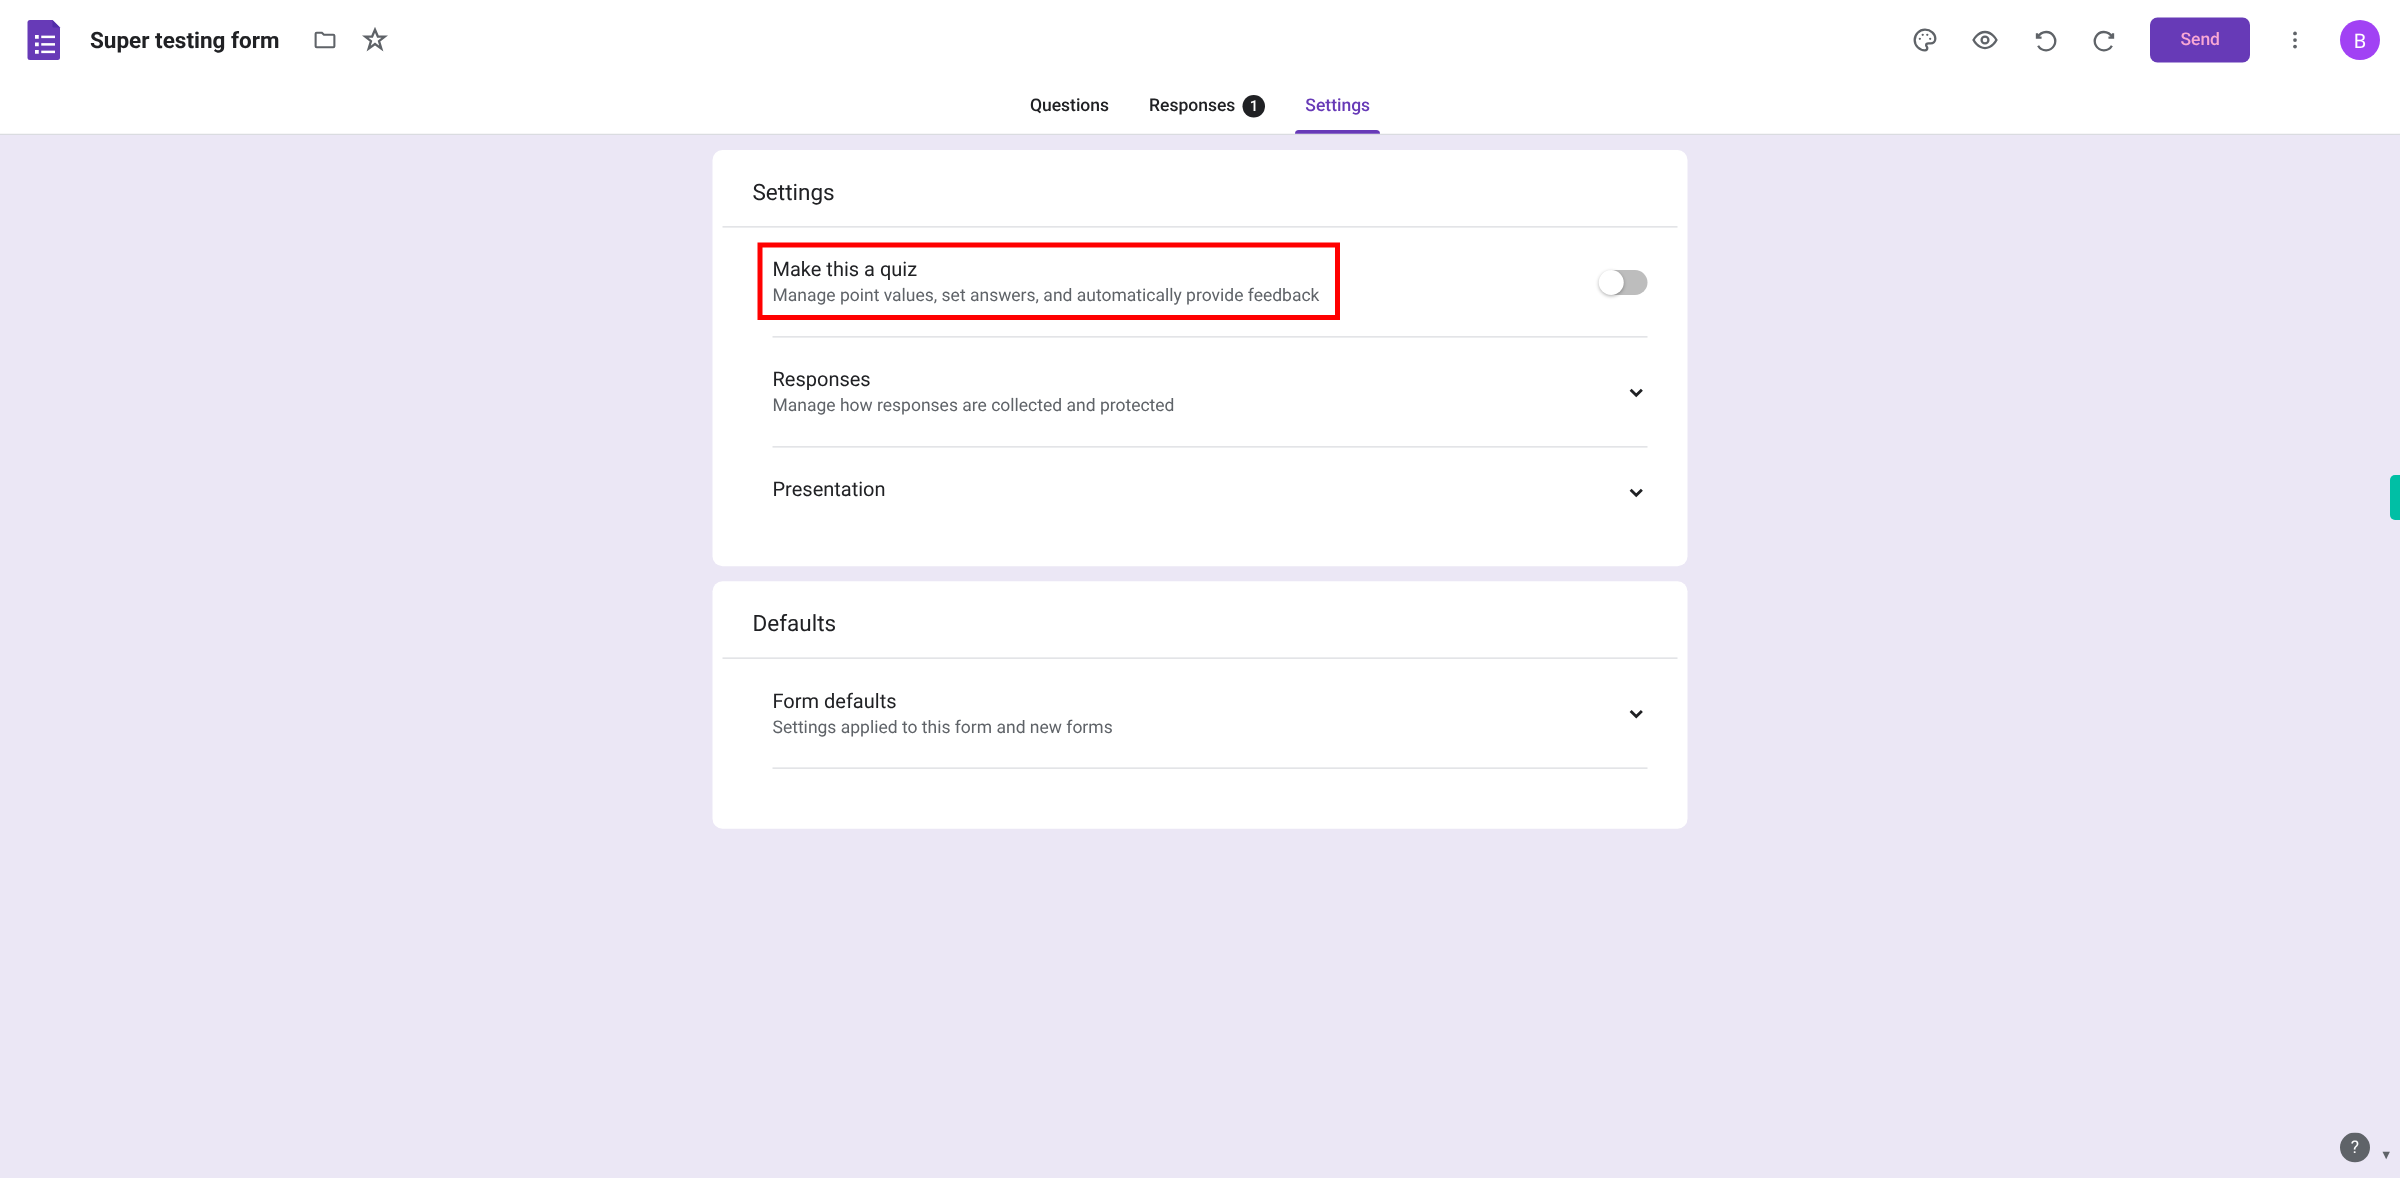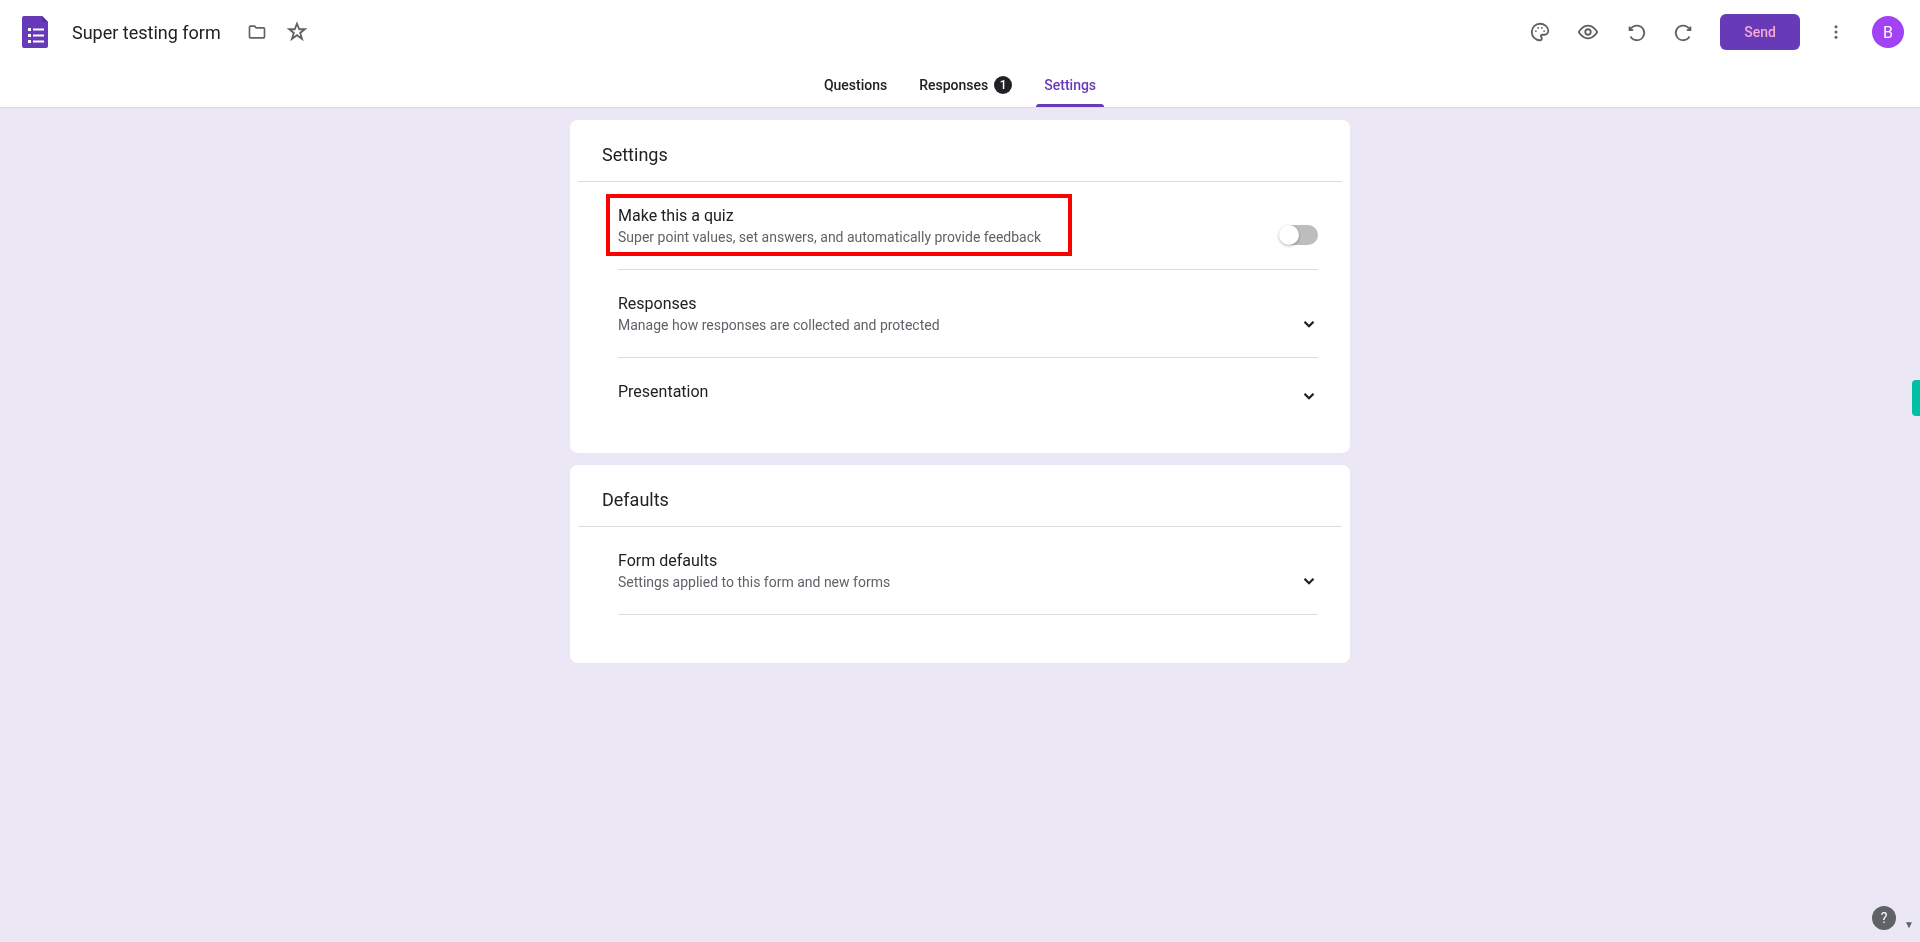--- a/index.html
+++ b/index.html
@@ -28,20 +28,21 @@
       margin-right: 16px;
     }
     .logo-svg {
       width: 36px;
       height: 36px;
     }
     .form-title {
       font-size: 18px;
       color: #202124;
       margin-right: 16px;
+      font-weight: bold;
     }
     .header-icon-btn {
       width: 40px;
       height: 40px;
       display: flex;
       align-items: center;
       justify-content: center;
       border-radius: 50%;
       cursor: pointer;
       color: #5f6368;
@@ -140,21 +141,21 @@
     }
     .card-title {
       font-size: 18px;
       color: #202124;
       padding: 0 24px 16px 24px;
       border-bottom: 1px solid #dadce0;
       margin: 0 8px;
     }
     .setting-row {
       display: flex;
-      align-items: flex-end;
+      align-items: center;
       padding: 24px 0;
       margin: 0 32px 0 48px;
       border-bottom: 1px solid #dadce0;
     }
     .setting-row:last-child {
       border-bottom: none;
     }
     .setting-row.highlighted {
       position: relative;
     }
@@ -315,21 +316,21 @@
 
 <div class="content-area">
 
   <div class="card">
     <div class="card-title">Settings</div>
 
     <div class="setting-row highlighted">
       <div class="red-box"></div>
       <div class="setting-text">
         <div class="setting-label">Make this a quiz</div>
-        <div class="setting-desc">Super point values, set answers, and automatically provide feedback</div>
+        <div class="setting-desc">Manage point values, set answers, and automatically provide feedback</div>
       </div>
       <div class="toggle">
         <div class="toggle-knob"></div>
       </div>
     </div>
 
     <div class="setting-row">
       <div class="setting-text">
         <div class="setting-label">Responses</div>
         <div class="setting-desc">Manage how responses are collected and protected</div>

